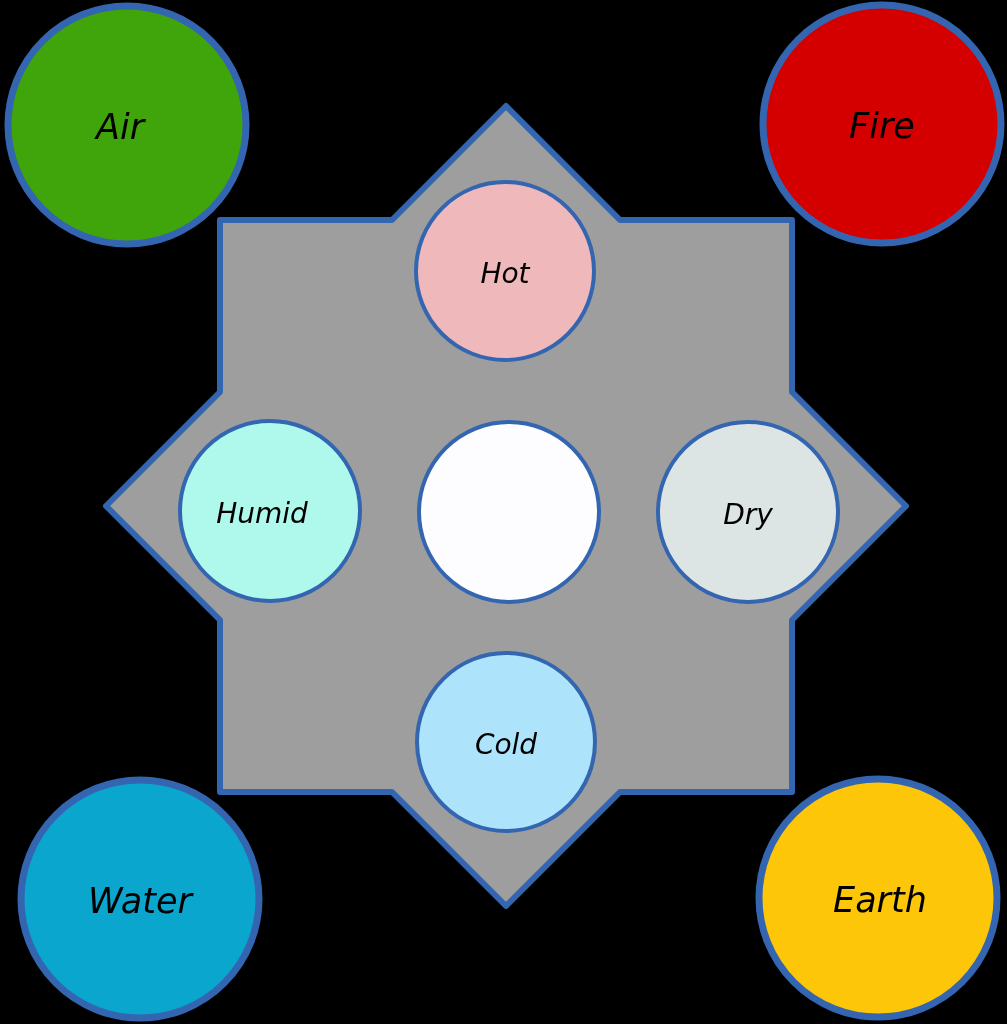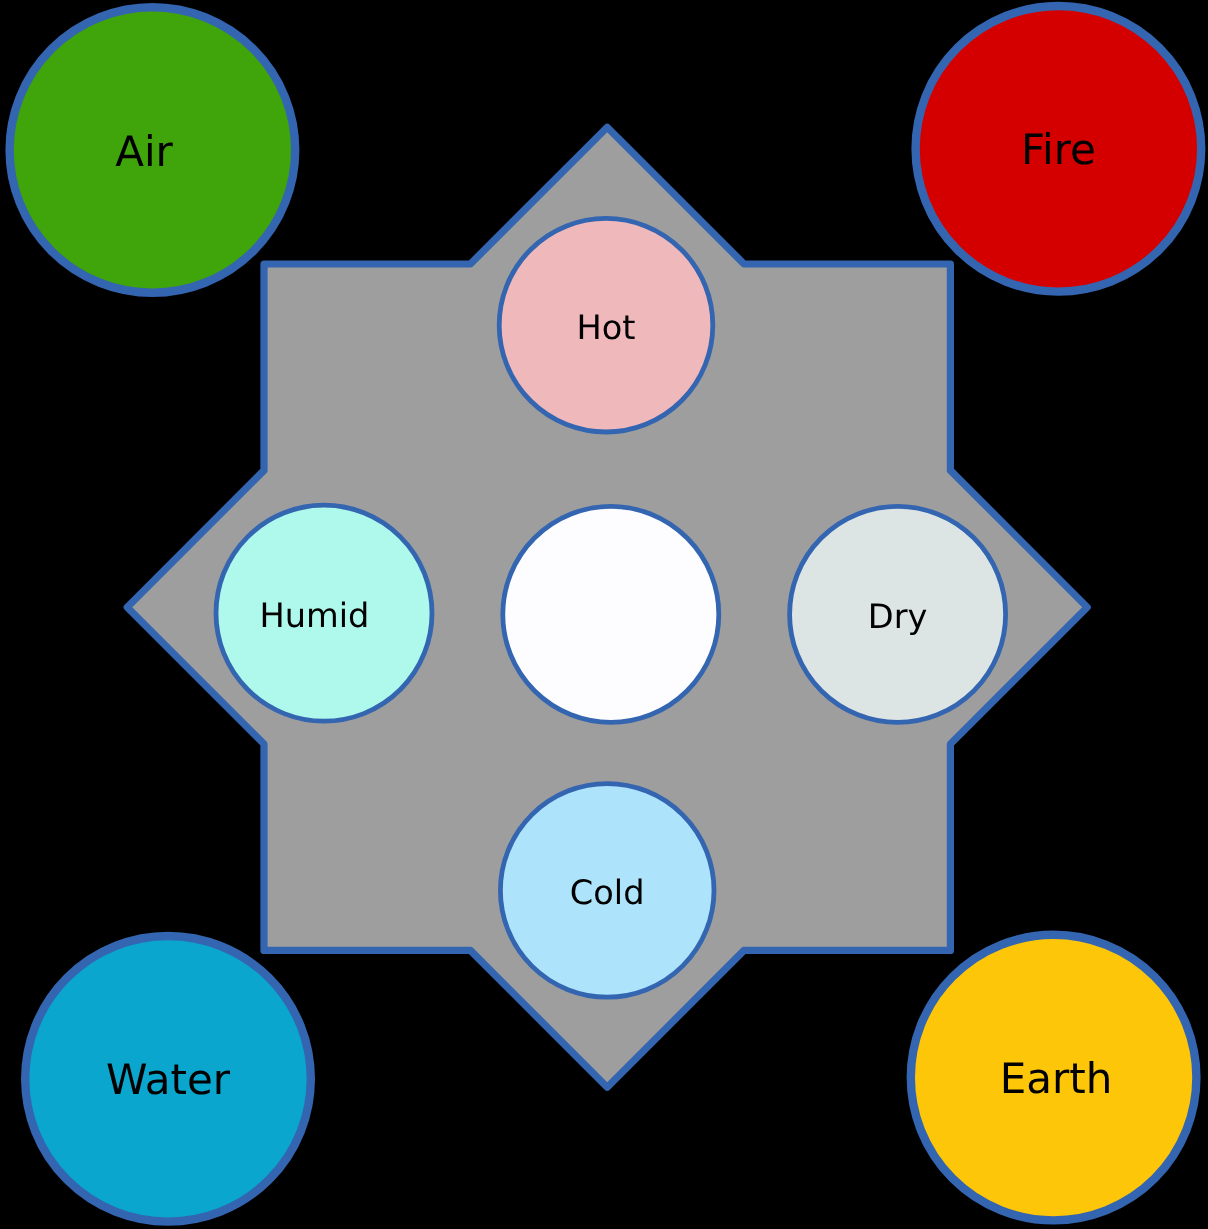--- a/index.html
+++ b/index.html
@@ -7,20 +7,21 @@
     padding: 0;
     width: 1007px;
     height: 1024px;
     overflow: hidden;
   }
   body { background: #000000; }
   .diagram-wrap {
     position: relative;
     width: 810px;
     height: 1024px;
+    font-style: italic;
   }
   svg { display: block; }
   text {
     font-family: "DejaVu Sans", "Liberation Sans", sans-serif;
     fill: #000000;
     text-anchor: middle;
     dominant-baseline: central;
   }
   .corner-label { font-size: 35px; }
   .inner-label  { font-size: 28px; }

